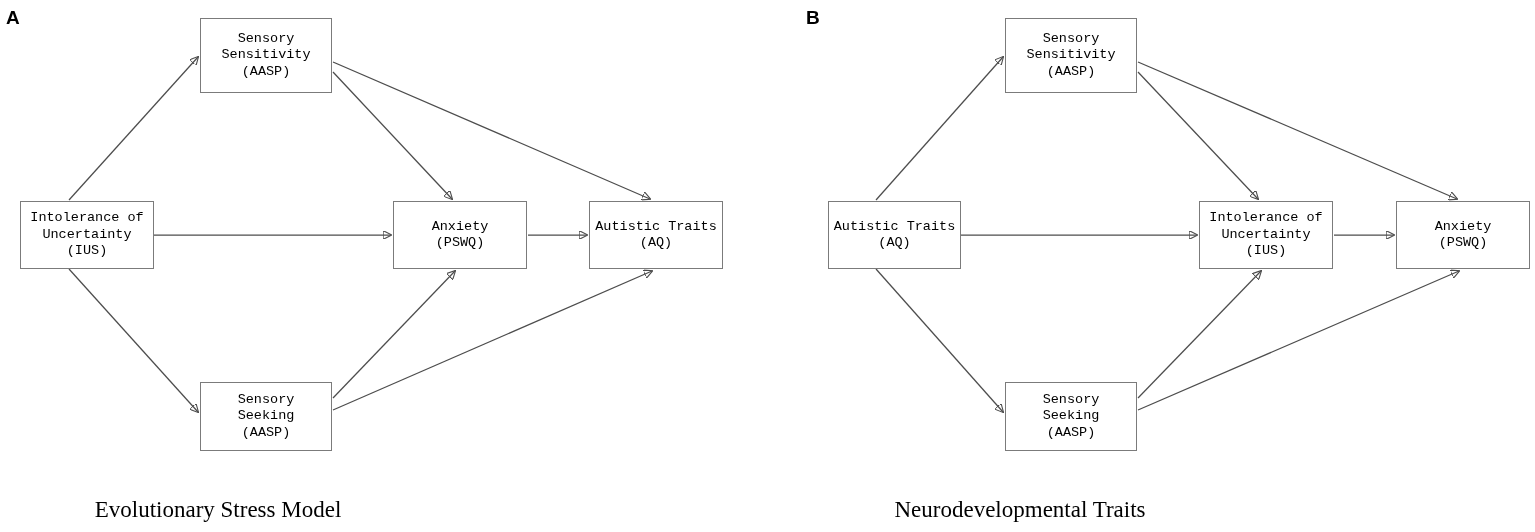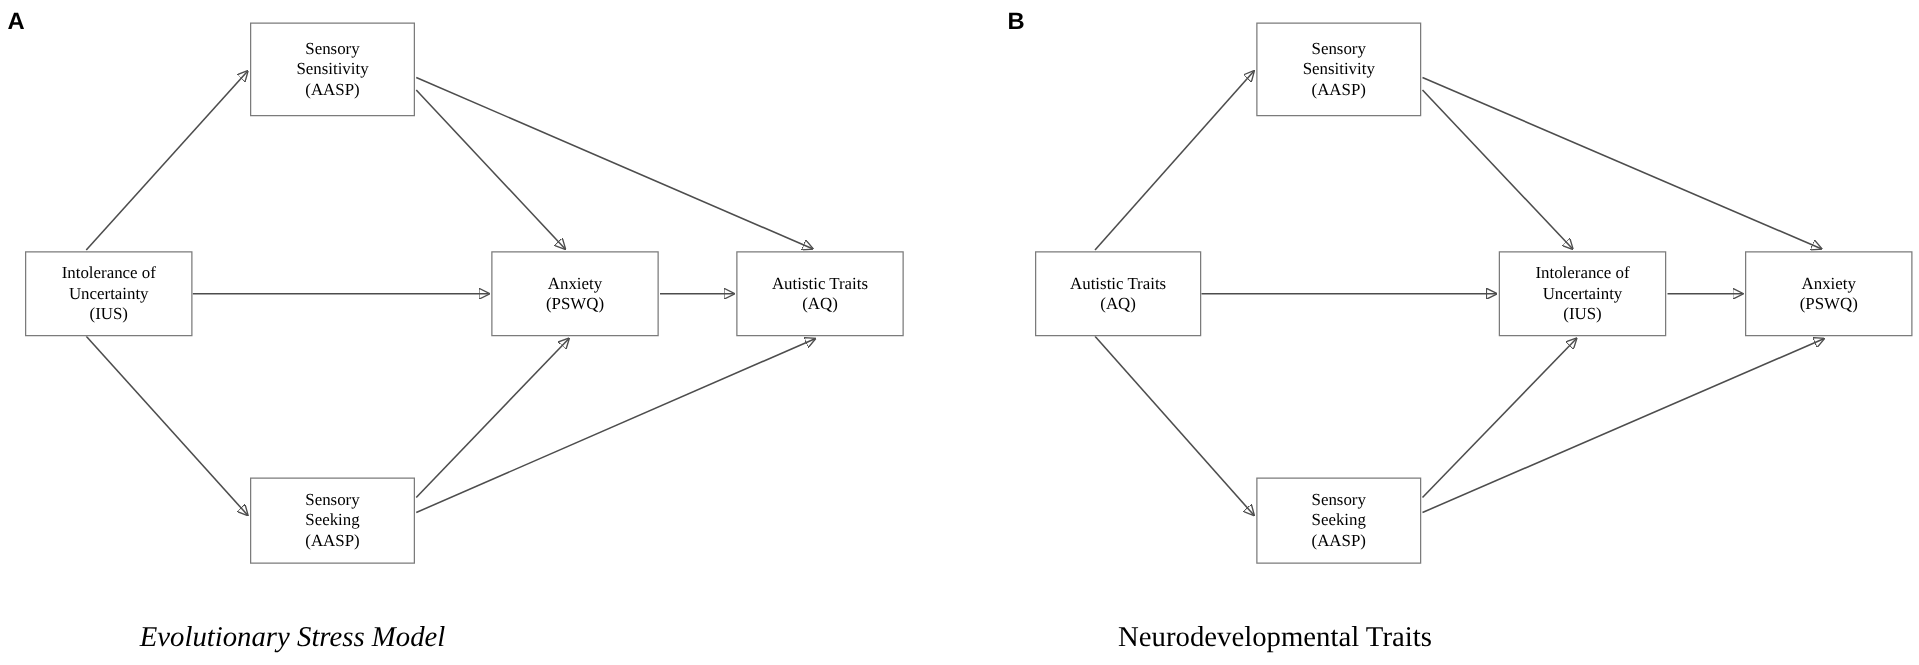--- a/index.html
+++ b/index.html
@@ -4,21 +4,21 @@
 <style>
   html,body{margin:0;padding:0;background:#ffffff;}
   body{width:1535px;height:532px;position:relative;overflow:hidden;
        font-family:"Liberation Sans",sans-serif;color:#000;}
   .figure{position:absolute;left:0;top:0;width:1535px;height:532px;}
   .panel-label{position:absolute;font-family:"Liberation Sans",sans-serif;
        font-weight:bold;font-size:19px;line-height:19px;color:#000;}
   .node{position:absolute;box-sizing:border-box;border:1.6px solid #7b7b7b;
         background:#ffffff;display:flex;align-items:center;justify-content:center;
         text-align:center;z-index:5;}
-  .node-label{font-family:Liberation Serif, serif;font-size:13.5px;
+  .node-label{font-family:Liberation Mono, monospace;font-size:13.5px;
         line-height:16.5px;color:#000;white-space:pre-line;display:block;}
   .caption{position:absolute;font-family:"Liberation Serif",serif;
         font-size:23px;line-height:26px;color:#000;text-align:center;
         white-space:nowrap;}
   svg.edges{position:absolute;left:0;top:0;width:1535px;height:532px;
         z-index:1;pointer-events:none;}
   svg.edges line, svg.edges path{stroke:#4d4d4d;stroke-width:1.25;fill:none;}
 </style>
 </head>
 <body>
@@ -94,21 +94,21 @@
     <span class="node-label">Autistic Traits
 (AQ)</span>
   </div>
 
   <div class="node" style="left:200px;top:382px;width:132px;height:69px;">
     <span class="node-label">Sensory
 Seeking
 (AASP)</span>
   </div>
 
-  <div class="caption" style="left:84px;top:497px;width:300px;font-style:italic;">Evolutionary Stress Model</div>
+  <div class="caption" style="left:68px;top:497px;width:300px;">Evolutionary Stress Model</div>
 
   <div class="panel-label" style="left:806px;top:8px;">B</div>
 
   <div class="node" style="left:1005px;top:18px;width:132px;height:75px;">
     <span class="node-label">Sensory
 Sensitivity
 (AASP)</span>
   </div>
 
   <div class="node" style="left:828px;top:201px;width:133px;height:68px;">

